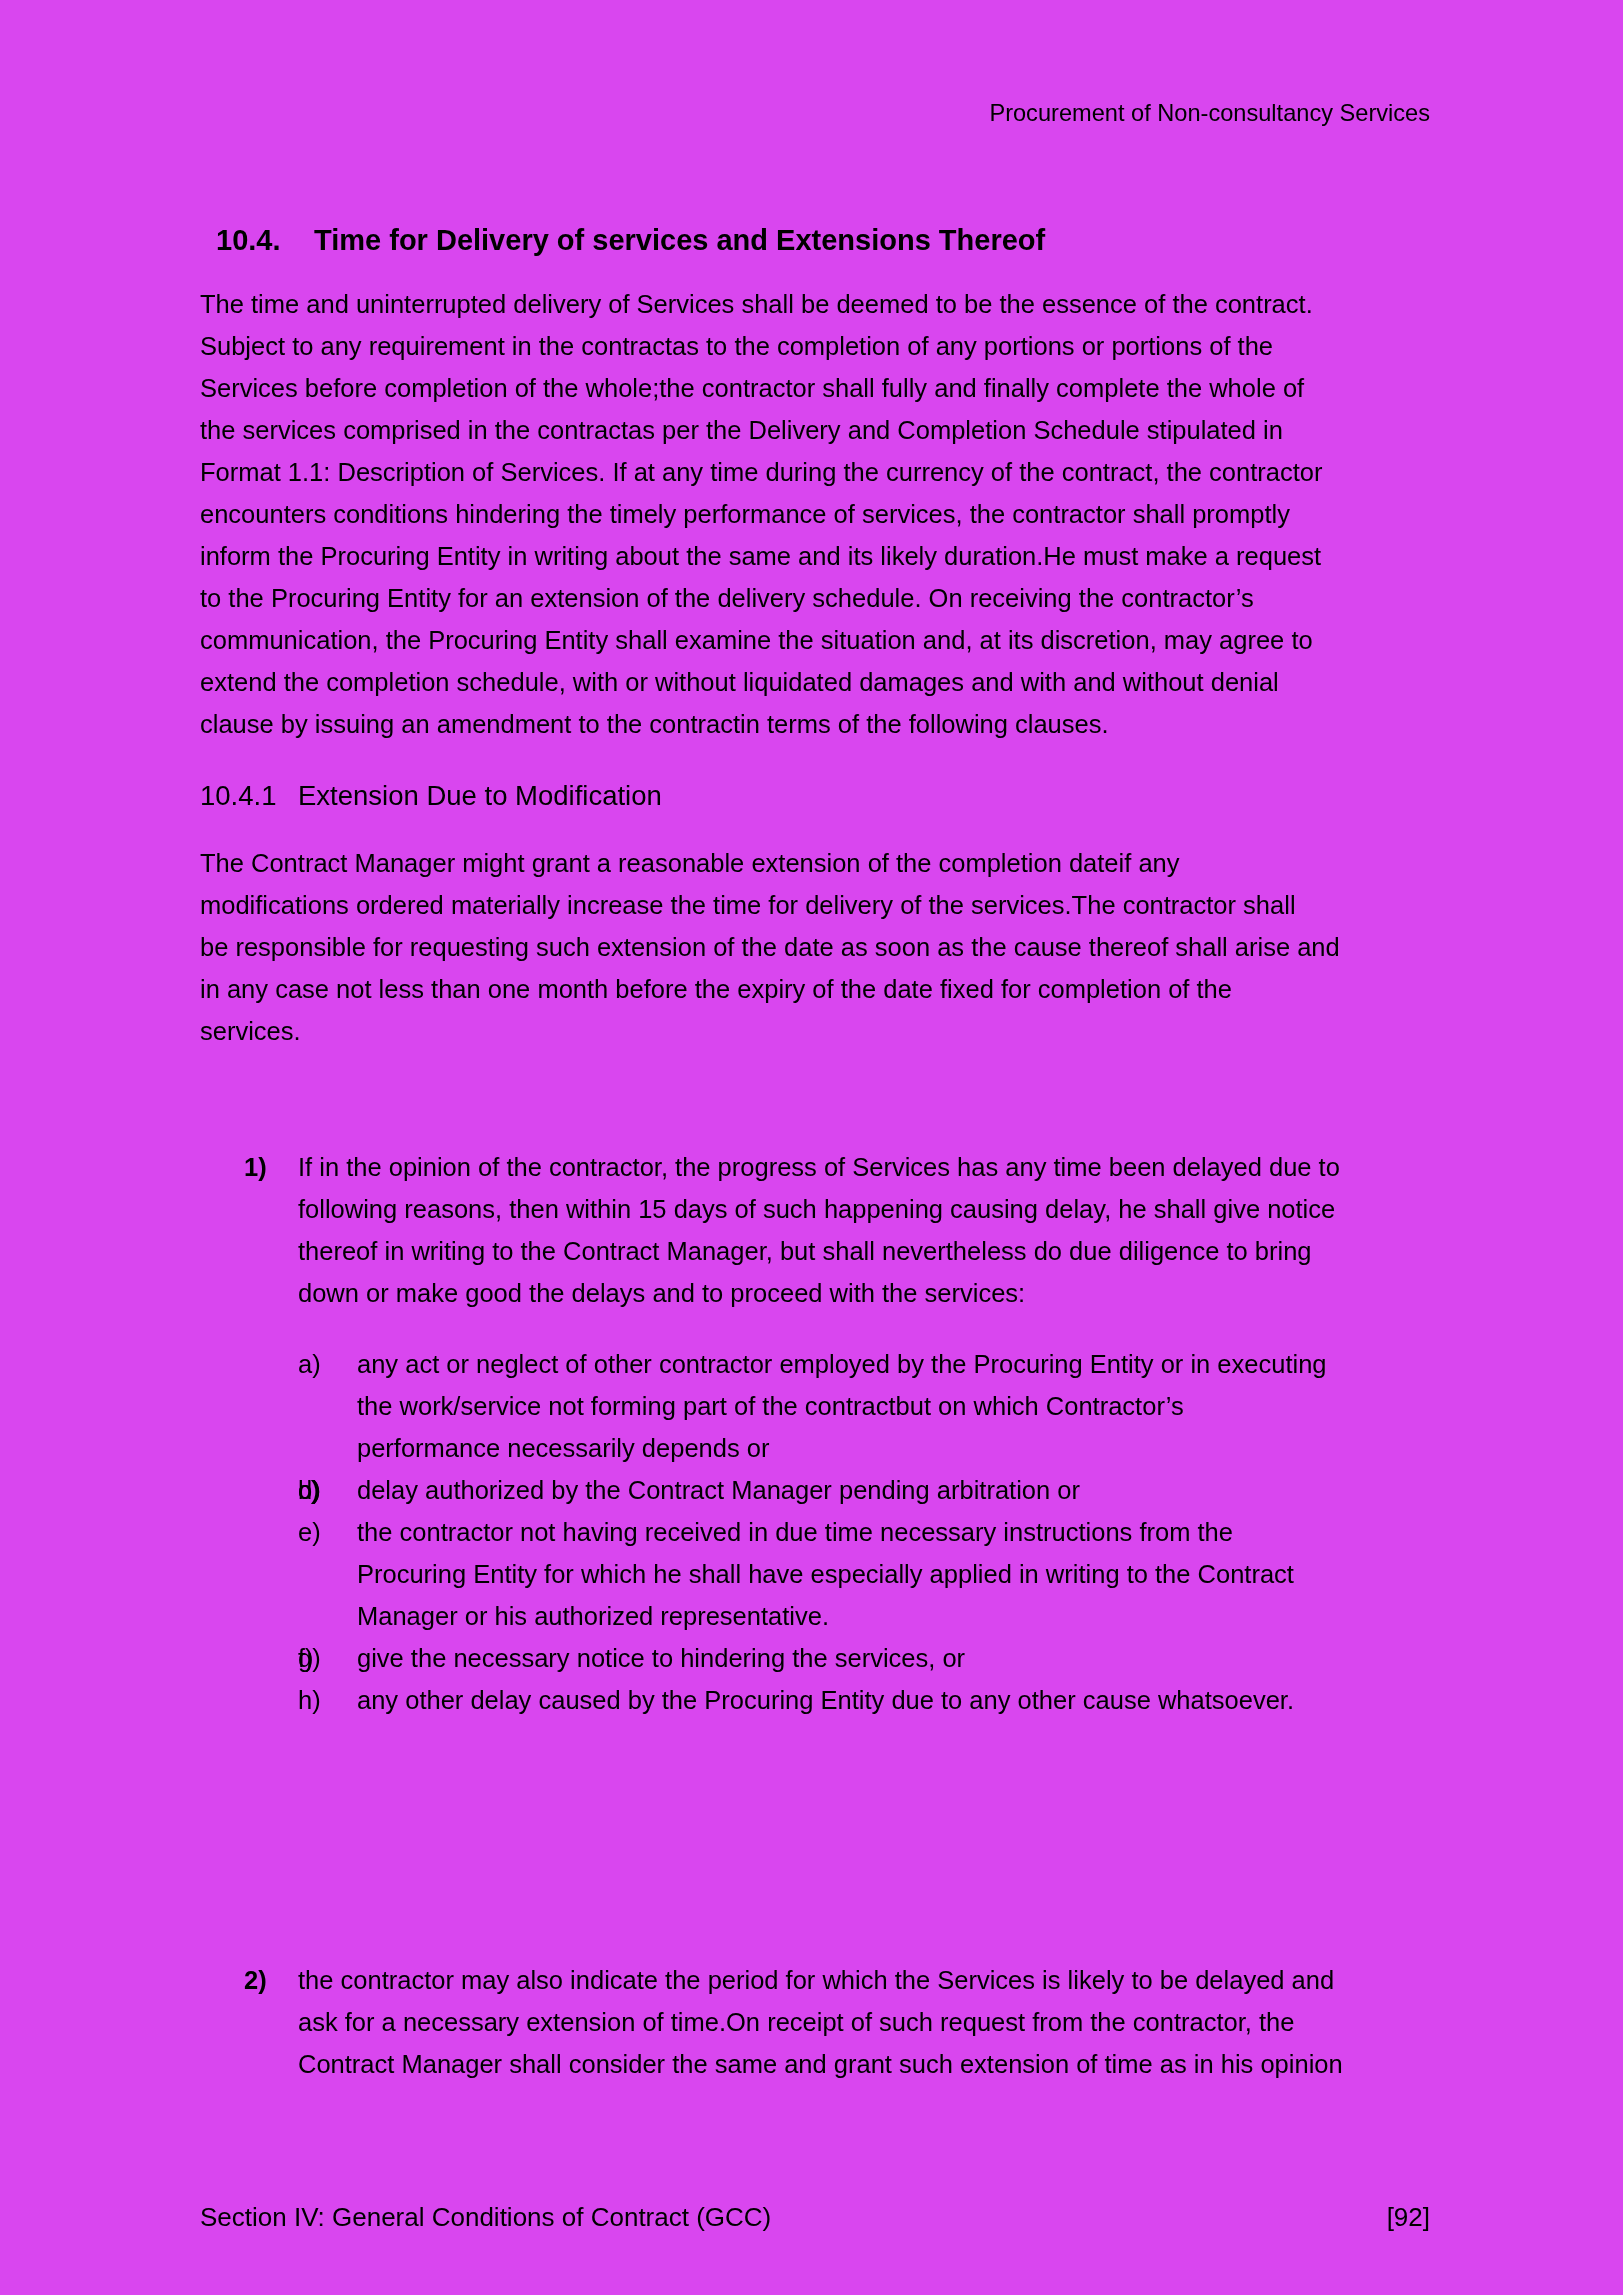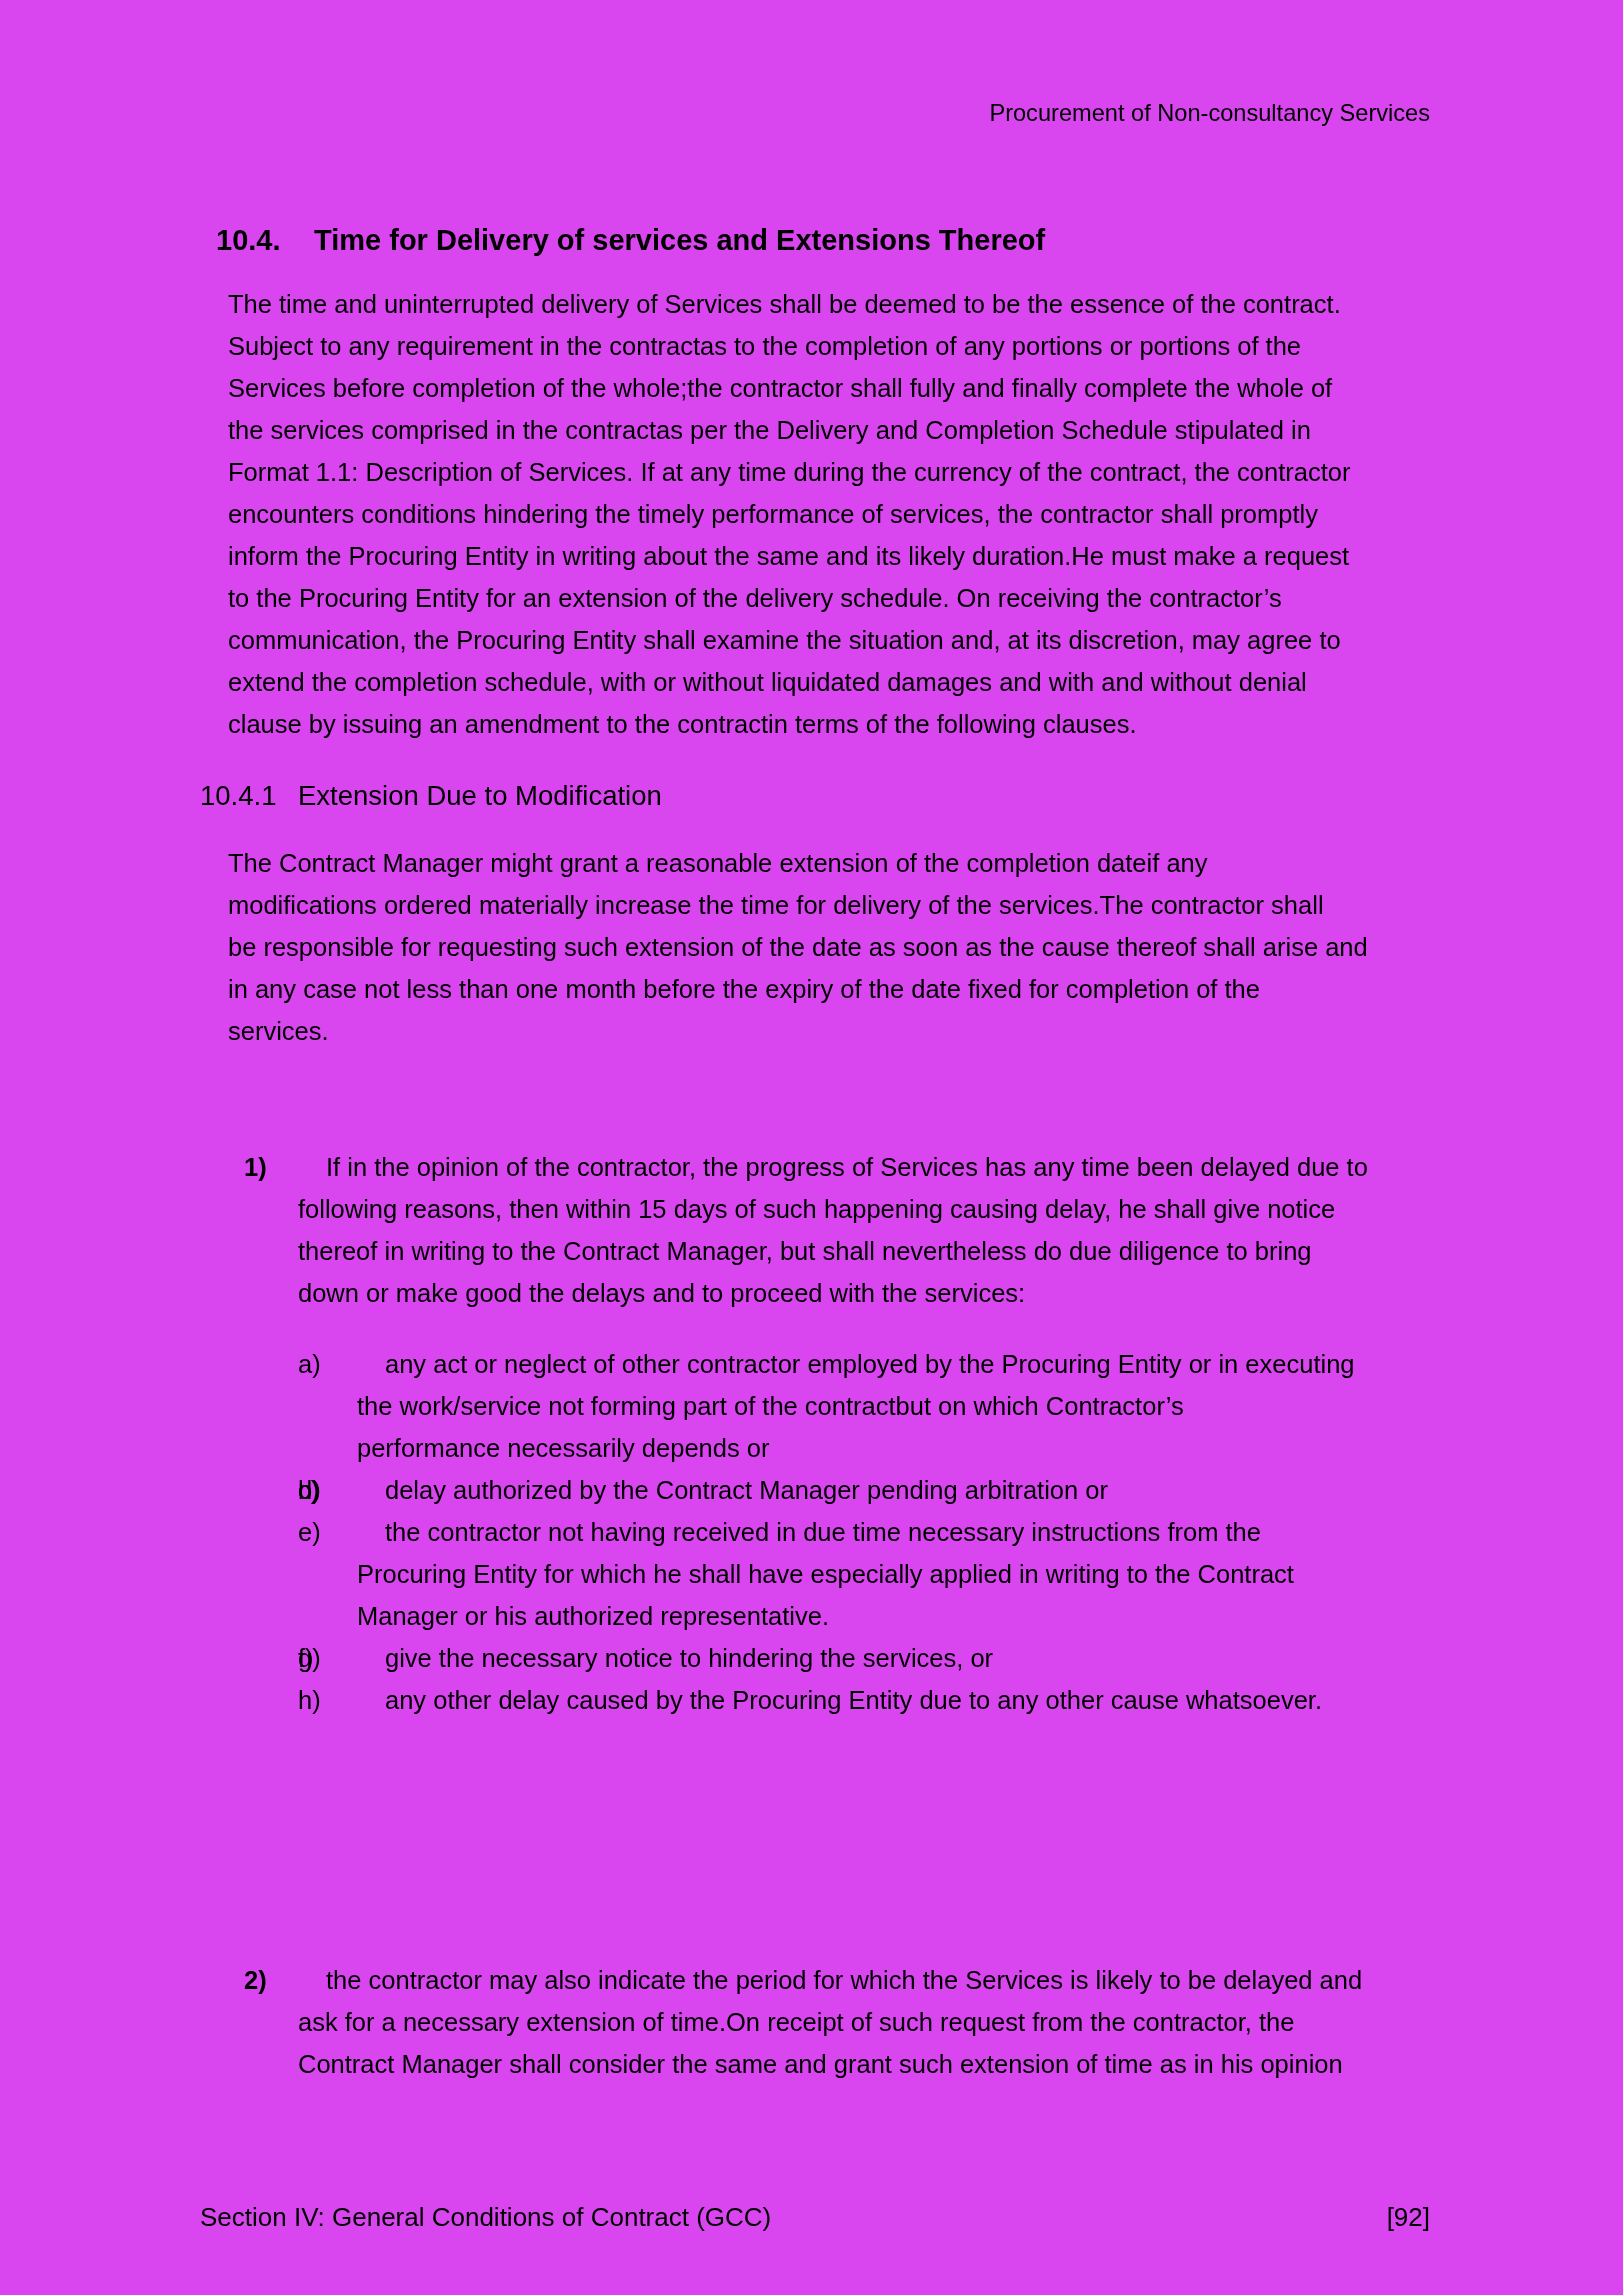--- a/index.html
+++ b/index.html
@@ -4,21 +4,21 @@
 <style>
   html,body{margin:0;padding:0;background:#888;}
   .page{
     position:relative;
     width:1623px;height:2295px;
     background:#d946ef;
     font-family:"Liberation Sans","DejaVu Sans",sans-serif;
     color:#000000;
     overflow:hidden;
   }
-  .pre{white-space:pre-line;margin-left:28px;}
+  .pre{white-space:pre-line;}
   .header{
     position:absolute;top:92px;left:194px;width:1236px;
     font-size:23.6px;line-height:42px;text-align:right;
   }
   .h-main{
     position:absolute;top:203px;left:200px;width:1269px;
     font-size:29px;line-height:42px;font-weight:bold;margin:16px;
   }
   .h-sub{
     position:absolute;left:200px;width:1269px;

